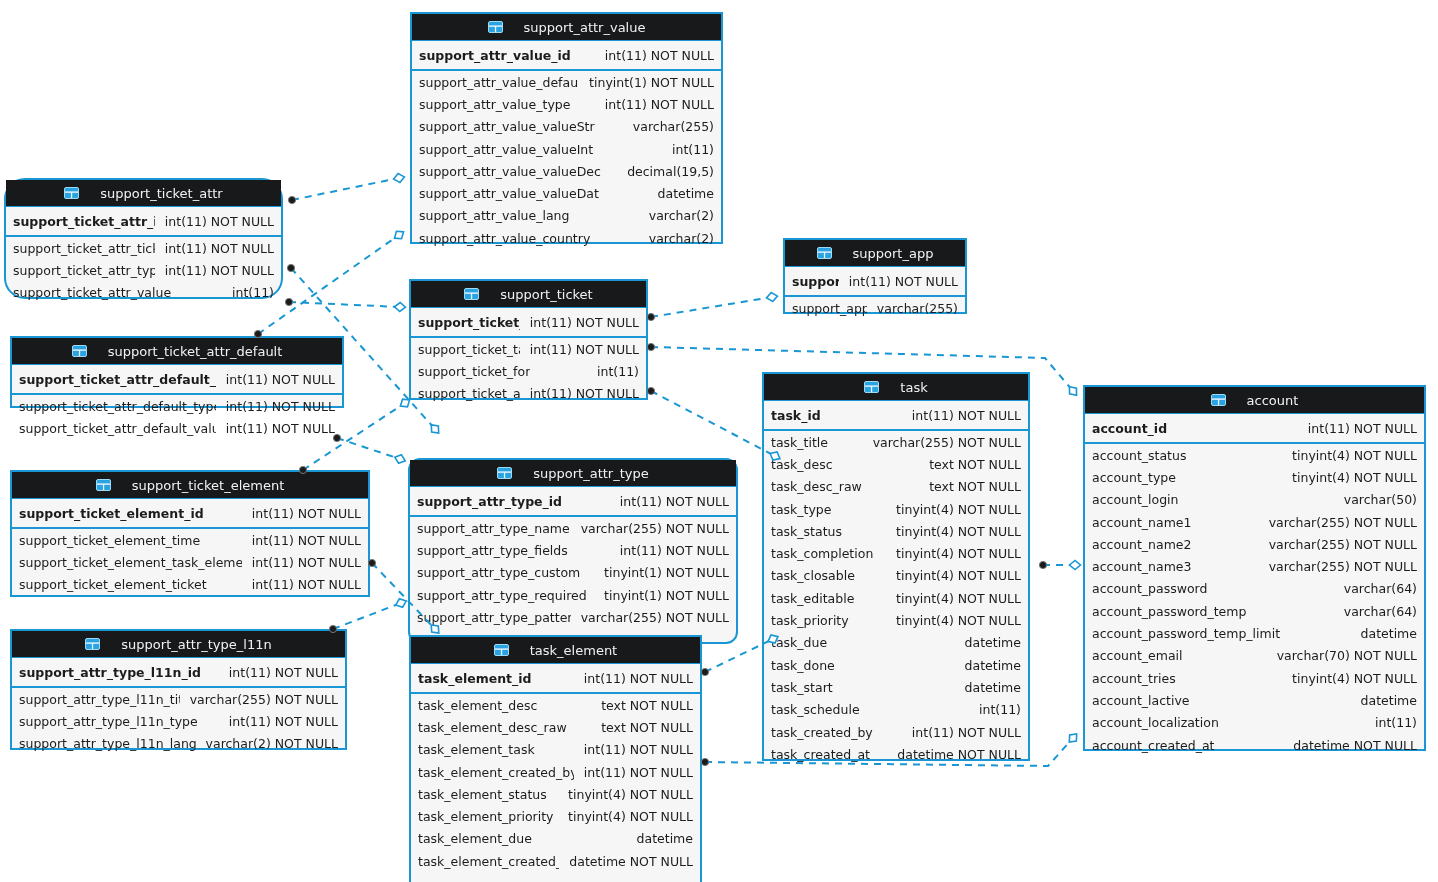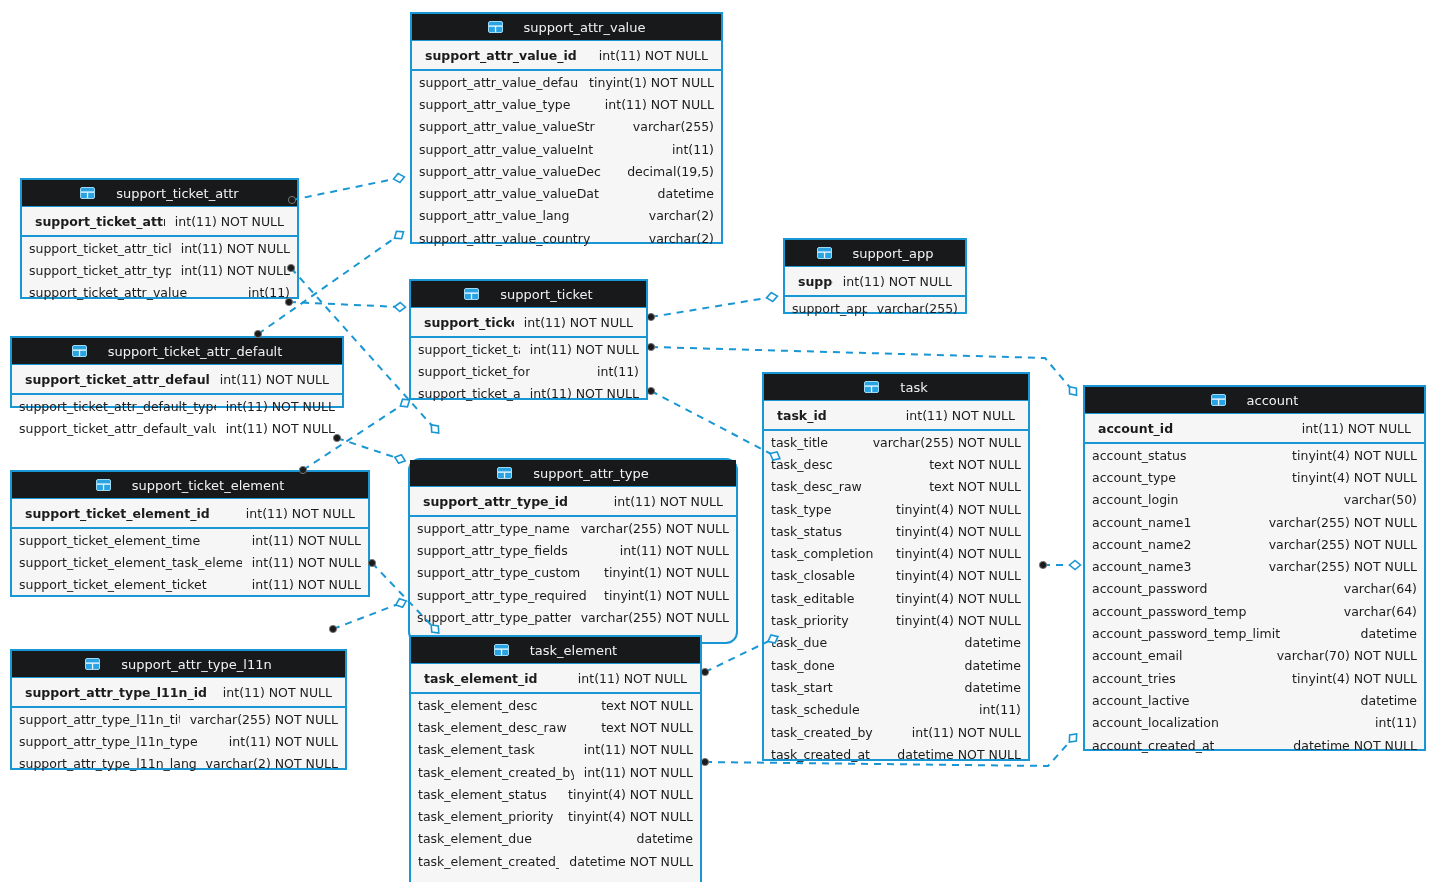--- a/index.html
+++ b/index.html
@@ -3,21 +3,21 @@
 <meta charset="utf-8">
 <style>
   html,body{margin:0;padding:0;background:#ffffff;}
   #canvas{position:relative;width:1438px;height:882px;background:#ffffff;overflow:hidden;
           font-family:"DejaVu Sans","Liberation Sans",sans-serif;}
   .table{position:absolute;border:2px solid #1897d4;background:#f6f6f6;box-sizing:border-box;z-index:1;}
   .hdr{height:26px;background:#17191b;display:flex;align-items:center;justify-content:center;gap:21px;
        border-bottom:1px solid #1897d4;}
   .ttl{color:#f2f2f2;font-size:13px;white-space:nowrap;}
   .ticon{flex:0 0 auto;}
-  .pkrow{height:28px;display:flex;align-items:center;padding:0 13px;border-bottom:2px solid #1897d4;
+  .pkrow{height:28px;display:flex;align-items:center;padding:0 7px;border-bottom:2px solid #1897d4;
          background:#f6f6f6;white-space:nowrap;}
   .row{height:22.3px;display:flex;align-items:center;padding:0 7px;white-space:nowrap;}
   .cn{font-size:12.5px;color:#1c1c1c;overflow:hidden;}
   .pkn{font-weight:bold;}
   .ct{font-size:12.5px;color:#1c1c1c;margin-left:auto;padding-left:10px;}
   #rel-svg{position:absolute;left:0;top:0;z-index:2;pointer-events:none;}
 </style>
 </head>
 <body>
 
@@ -133,21 +133,21 @@
       </div>
       <div class="row">
         <span class="cn">support_attr_value_lang</span>
         <span class="ct">varchar(2)</span>
       </div>
       <div class="row">
         <span class="cn">support_attr_value_country</span>
         <span class="ct">varchar(2)</span>
       </div>
     </div>
-    <div class="table" style="left: 20px; top: 178px; width: 279px; height: 120.9px;">
+    <div class="table" style="left: 4px; top: 178px; width: 279px; height: 120.9px; border-radius: 21px;">
       <div class="hdr">
         <svg class="ticon" width="15" height="12" viewBox="0 0 15 12">
           <rect x="0.5" y="0.5" width="14" height="11" rx="1.5" fill="#2aa3e3" stroke="#9fd9f2" stroke-width="1"></rect>
           <rect x="1" y="4.4" width="13" height="1.4" fill="#e8f6fd"></rect>
           <rect x="6.9" y="5" width="1.3" height="6" fill="#e8f6fd"></rect>
         </svg>
         <span class="ttl">support_ticket_attr</span>
       </div>
       <div class="pkrow">
         <span class="cn pkn">support_ticket_attr_id</span>
@@ -207,21 +207,21 @@
       </div>
       <div class="row">
         <span class="cn">support_ticket_element_task_element</span>
         <span class="ct">int(11) NOT NULL</span>
       </div>
       <div class="row">
         <span class="cn">support_ticket_element_ticket</span>
         <span class="ct">int(11) NOT NULL</span>
       </div>
     </div>
-    <div class="table" style="left: 10px; top: 629px; width: 337px; height: 120.9px; margin-top: 20px;">
+    <div class="table" style="left: 10px; top: 629px; width: 337px; height: 120.9px;">
       <div class="hdr">
         <svg class="ticon" width="15" height="12" viewBox="0 0 15 12">
           <rect x="0.5" y="0.5" width="14" height="11" rx="1.5" fill="#2aa3e3" stroke="#9fd9f2" stroke-width="1"></rect>
           <rect x="1" y="4.4" width="13" height="1.4" fill="#e8f6fd"></rect>
           <rect x="6.9" y="5" width="1.3" height="6" fill="#e8f6fd"></rect>
         </svg>
         <span class="ttl">support_attr_type_l11n</span>
       </div>
       <div class="pkrow">
         <span class="cn pkn">support_attr_type_l11n_id</span>

